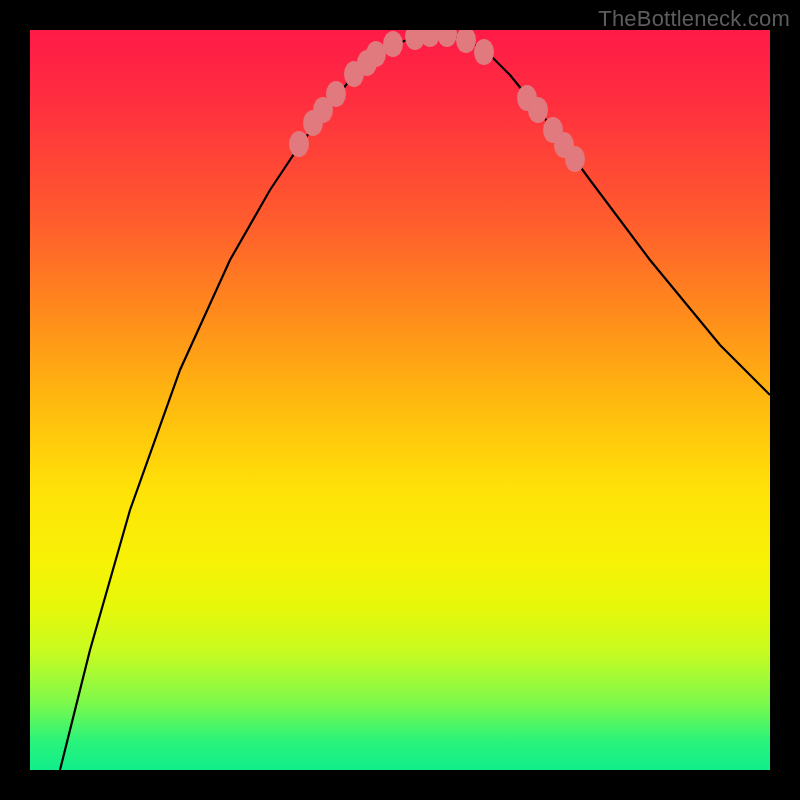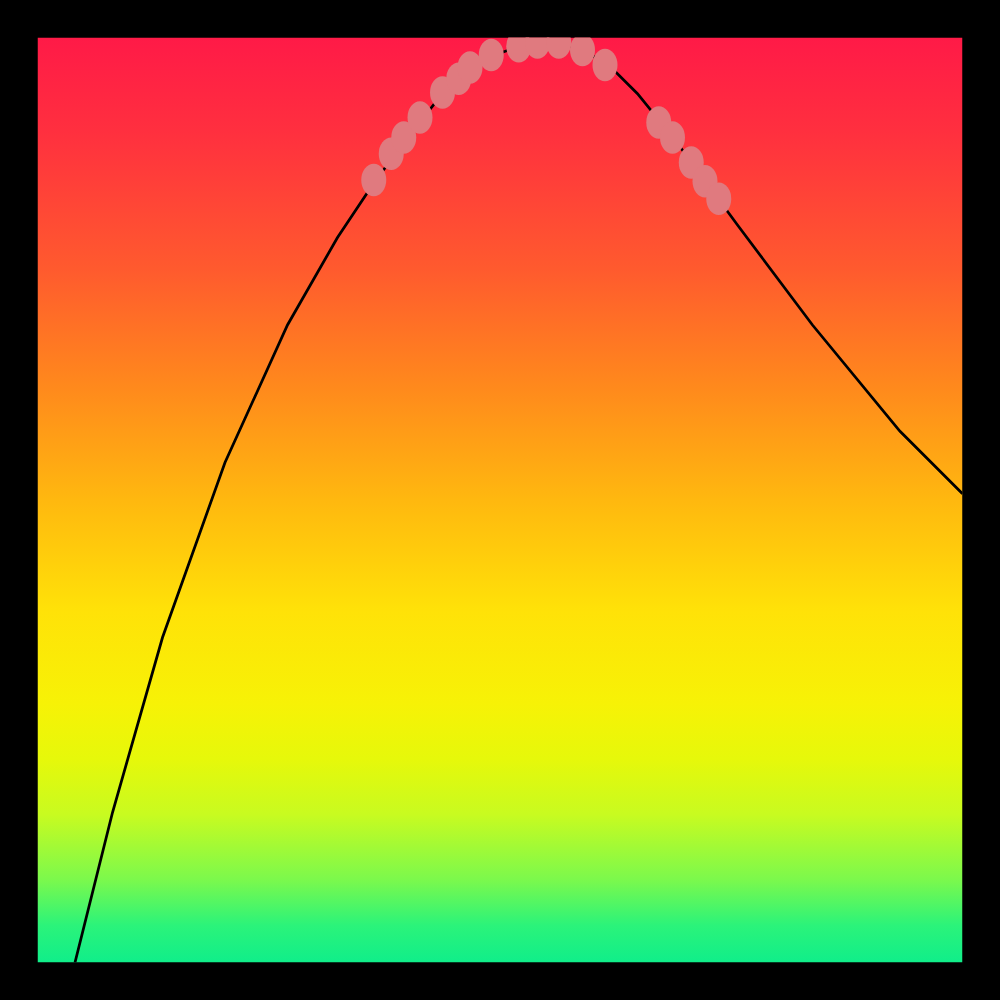--- a/index.html
+++ b/index.html
@@ -75,20 +75,21 @@
   }
   .marker {
     fill: #e07a7f;
     stroke: none;
   }
 </style>
 </head>
 <body>
 
 <div class="frame">
+  <div class="brand">TheBottleneck.com</div>
 
   <div class="plot-area">
     <div class="gradient-bg"></div>
 
     <svg class="curve" viewBox="0 0 740 740" preserveAspectRatio="none">
       <path id="curve-left" class="curve-path" d="M30.0 740.0 L60.0 620.0 L100.0 480.0 L150.0 340.0 L200.0 230.0 L240.0 160.0 L270.0 115.0 L300.0 75.0 L320.0 50.0 L345.0 26.0 L360.0 16.0 L380.0 9.0 L395.0 5.0 L405.0 3.0"></path>
       <path id="curve-right" class="curve-path" d="M405.0 3.0 L420.0 5.0 L440.0 12.0 L460.0 25.0 L480.0 45.0 L510.0 82.0 L560.0 150.0 L620.0 230.0 L690.0 315.0 L740.0 365.0"></path>
       <g id="markers">
           <ellipse cx="269" cy="114" rx="10" ry="13" class="marker" fill="#e07a7f"></ellipse>
           <ellipse cx="283" cy="93" rx="10" ry="13" class="marker" fill="#e07a7f"></ellipse>

